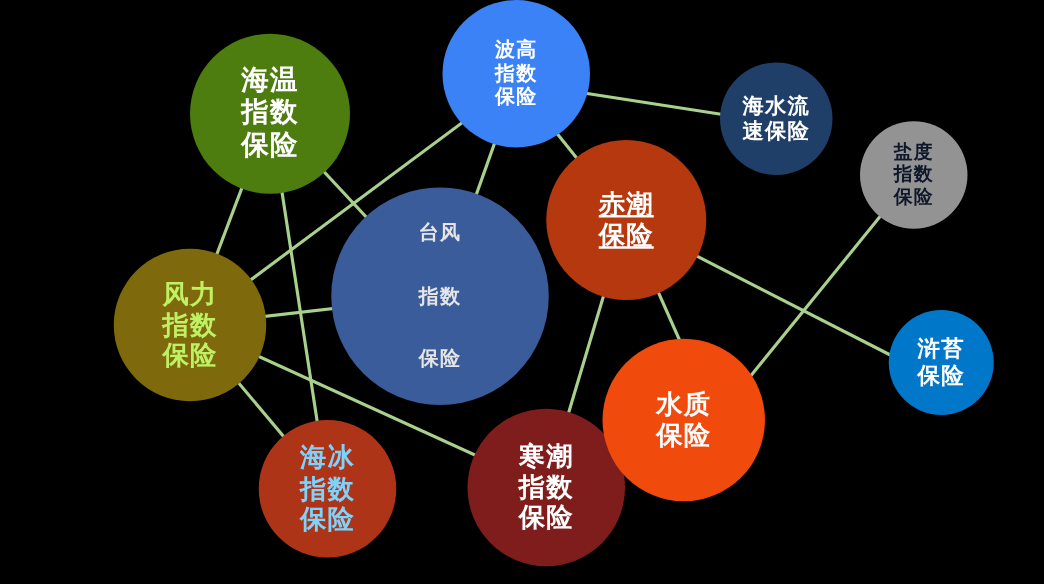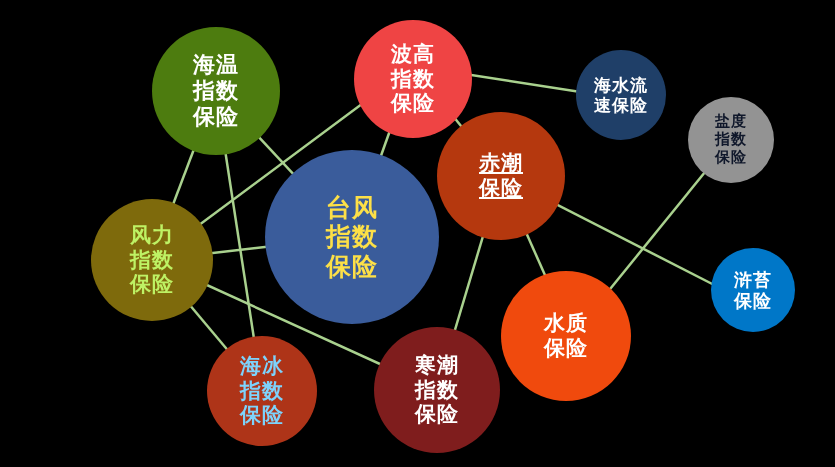--- a/index.html
+++ b/index.html
@@ -57,35 +57,35 @@
       <line x1="501" y1="176" x2="437" y2="390" stroke="#A9D18E" stroke-width="2.5"></line>
       <line x1="501" y1="176" x2="572" y2="336" stroke="#A9D18E" stroke-width="2.5"></line>
       <line x1="501" y1="176" x2="724" y2="290" stroke="#A9D18E" stroke-width="2.5"></line>
       <line x1="731" y1="140" x2="572" y2="336" stroke="#A9D18E" stroke-width="2.5"></line>
     </svg>
 <div class="node" style="left: 152px; top: 27px; width: 128px; height: 128px; background: #4d7c0f; font-size: 22px; color: rgb(255, 255, 255);">
       <div class="node-line">海温</div>
       <div class="node-line">指数</div>
       <div class="node-line">保险</div>
     </div>
-    <div class="node" style="left: 354px; top: 20px; width: 118px; height: 118px; background: #ef4444; font-size: 21px; color: rgb(255, 255, 255);">
+    <div class="node" style="left: 354px; top: 0; width: 118px; height: 118px; background: #3b82f6; font-size: 16px; color: rgb(255, 255, 255);">
       <div class="node-line">波高</div>
       <div class="node-line">指数</div>
       <div class="node-line">保险</div>
     </div>
     <div class="node" style="left: 576px; top: 50px; width: 90px; height: 90px; background: rgb(31, 63, 104); font-size: 17px; color: rgb(255, 255, 255);">
       <div class="node-line">海水流</div>
       <div class="node-line">速保险</div>
     </div>
     <div class="node" style="left: 688px; top: 97px; width: 86px; height: 86px; background: rgb(147, 147, 147); font-size: 15px; color: #0f172a;">
       <div class="node-line">盐度</div>
       <div class="node-line">指数</div>
       <div class="node-line">保险</div>
     </div>
-    <div class="node" style="left: 265px; top: 150px; width: 174px; height: 174px; background: rgb(58, 92, 155); font-size: 25px; color: #fde047;">
+    <div class="node" style="left: 265px; top: 150px; width: 174px; height: 174px; background: rgb(58, 92, 155); font-size: 16px; color: #e5e5e5; gap: 32px;">
       <div class="node-line">台风</div>
       <div class="node-line">指数</div>
       <div class="node-line">保险</div>
     </div>
     <div class="node" style="left: 437px; top: 112px; width: 128px; height: 128px; background: rgb(181, 56, 14); font-size: 21px; color: rgb(255, 255, 255); text-decoration: underline;">
       <div class="node-line">赤潮</div>
       <div class="node-line">保险</div>
     </div>
     <div class="node" style="left: 91px; top: 199px; width: 122px; height: 122px; background: rgb(126, 106, 12); font-size: 21px; color: #bef264;">
       <div class="node-line">风力</div>
@@ -95,21 +95,21 @@
     <div class="node" style="left: 207px; top: 336px; width: 110px; height: 110px; background: rgb(174, 52, 24); font-size: 21px; color: #7dd3fc;">
       <div class="node-line">海冰</div>
       <div class="node-line">指数</div>
       <div class="node-line">保险</div>
     </div>
     <div class="node" style="left: 374px; top: 327px; width: 126px; height: 126px; background: #7f1d1d; font-size: 21px; color: rgb(255, 255, 255);">
       <div class="node-line">寒潮</div>
       <div class="node-line">指数</div>
       <div class="node-line">保险</div>
     </div>
-    <div class="node" style="left: 501px; top: 271px; width: 130px; height: 130px; background: rgb(240, 74, 13); font-size: 21px; color: rgb(255, 255, 255);">
+    <div class="node" style="left: 482px; top: 271px; width: 130px; height: 130px; background: rgb(240, 74, 13); font-size: 21px; color: rgb(255, 255, 255);">
       <div class="node-line">水质</div>
       <div class="node-line">保险</div>
     </div>
     <div class="node" style="left: 711px; top: 248px; width: 84px; height: 84px; background: rgb(0, 119, 200); font-size: 18px; color: #ffffff;">
       <div class="node-line">浒苔</div>
       <div class="node-line">保险</div>
     </div>
   </div>
 
 </body></html>

